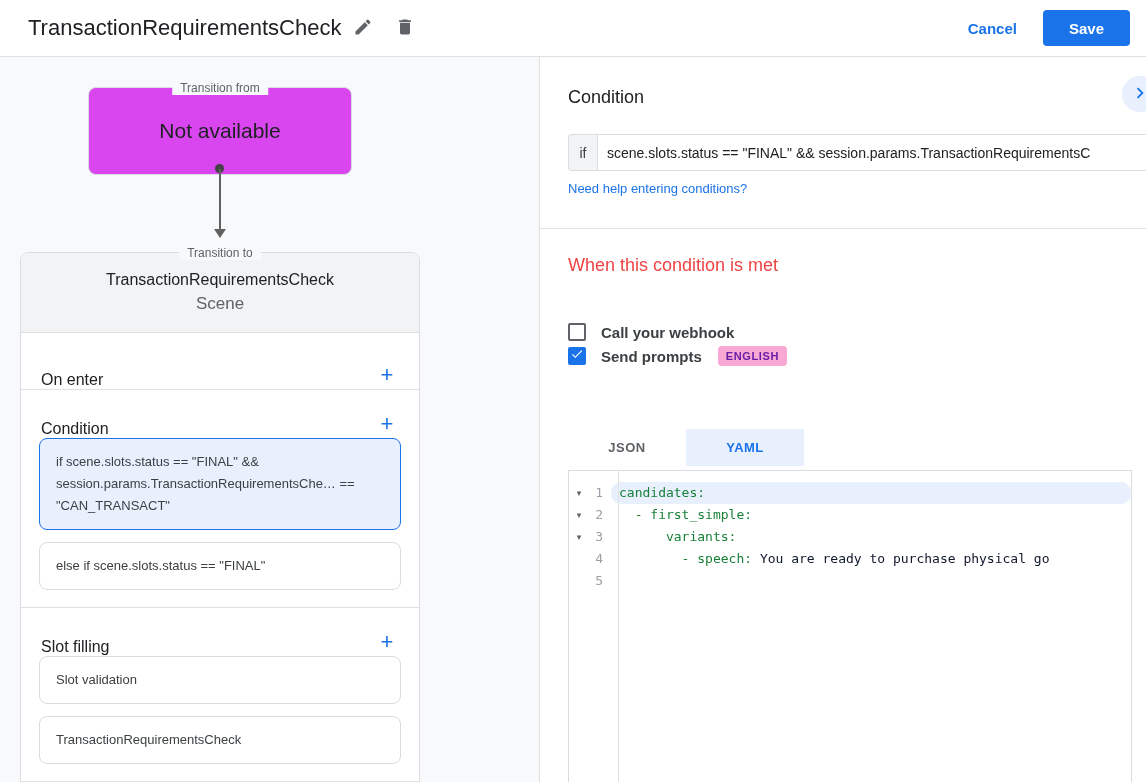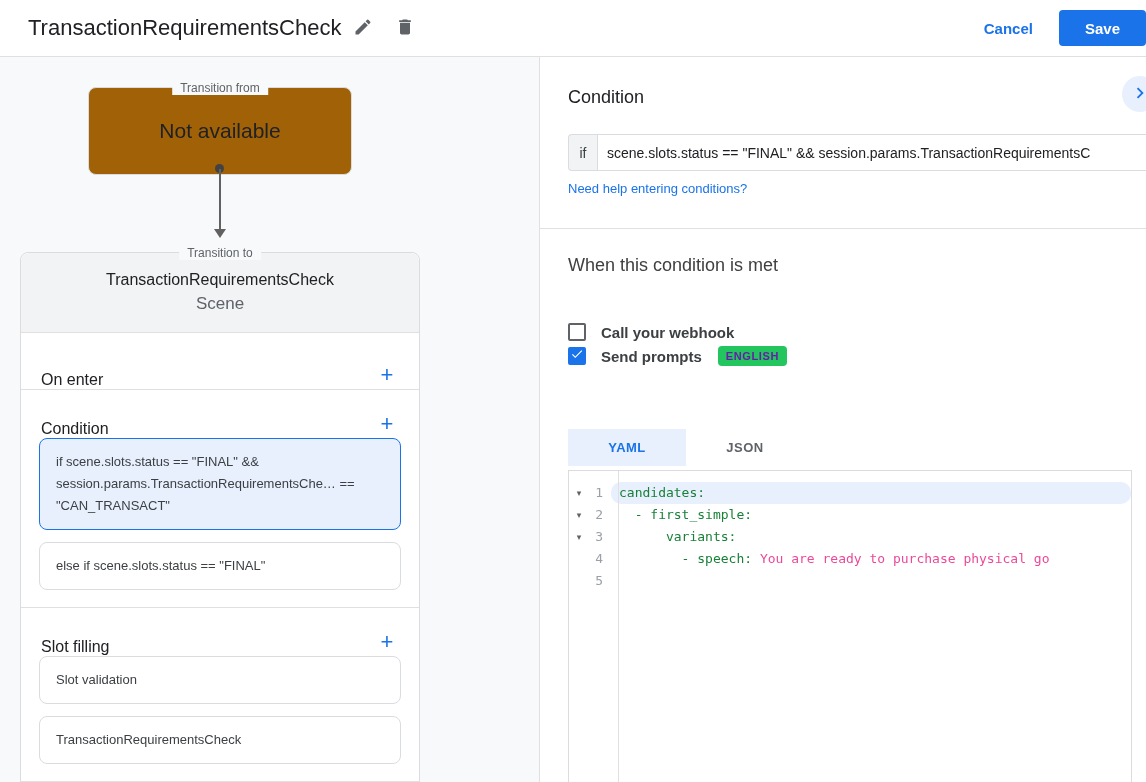--- a/index.html
+++ b/index.html
@@ -6,30 +6,30 @@
   html,body { width:1146px; height:782px; }
   body { font-family:"Liberation Sans", sans-serif; background:#fff; overflow:hidden; position:relative; }
 
   
   .header { position:absolute; top:0; left:0; right:0; height:57px; background:#fff;
             border-bottom:1px solid #e0e0e0; display:flex; align-items:center; z-index:5; }
   .header-title { font-size:22px; color:#202124; margin-left:28px; white-space:nowrap; }
   .icon-btn { width:40px; height:40px; border:none; background:transparent; color:#5f6368;
               display:flex; align-items:center; justify-content:center; cursor:pointer; margin-left:2px; }
   .icon-btn svg { width:20px; height:20px; fill:#5f6368; }
-  .header-actions { margin-left:auto; display:flex; align-items:center; gap:26px; }
+  .header-actions { margin-left:auto; display:flex; align-items:center; gap:26px; margin-right:16px; }
   .cancel-link { color:#1a73e8; font-size:15px; font-weight:bold; background:none; border:none; cursor:pointer; }
   .save-btn { background:#1a73e8; color:#fff; font-size:15px; font-weight:bold; border:none;
               border-radius:4px; padding:0 26px; height:36px; cursor:pointer; }
 
   
   .canvas { position:absolute; top:57px; left:0; width:540px; bottom:0; background:#f8f9fa;
             border-right:1px solid #e0e0e0; }
   .from-box { position:absolute; left:88px; top:30px; width:264px; height:88px;
-              border:1px solid #dadce0; border-radius:8px; background:#a16207;
+              border:1px solid #dadce0; border-radius:8px; background:#d946ef;
               display:flex; align-items:center; justify-content:center; }
   .box-label { position:absolute; left:50%; top:0; transform:translate(-50%,-50%);
                background:#f8f9fa; padding:0 8px; font-size:12px; color:#5f6368; white-space:nowrap; }
   .from-value { font-size:21px; color:#202124; }
   .conn-dot { position:absolute; left:215px; top:107px; width:9px; height:9px; border-radius:50%; background:#424242; }
   .conn-line { position:absolute; left:219px; top:112px; width:2px; height:62px; background:#616161; }
   .conn-arrow { position:absolute; left:214px; top:172px; width:0; height:0;
                 border-left:6px solid transparent; border-right:6px solid transparent; border-top:9px solid #616161; }
 
   .scene-card { position:absolute; left:20px; top:195px; width:400px; height:600px;
@@ -61,29 +61,29 @@
   .if-row { position:absolute; left:28px; top:77px; right:-2px; height:37px; display:flex; }
   .if-label { width:29px; background:#f1f3f4; border:1px solid #dadce0; border-right:none;
               border-radius:4px 0 0 4px; display:flex; align-items:center; justify-content:center;
               font-size:14px; color:#3c4043; }
   .cond-input { flex:1; border:1px solid #dadce0; border-radius:0; background:#fff;
                 font-size:14px; color:#202124; padding:0 9px; font-family:"Liberation Sans", sans-serif;
                 white-space:nowrap; overflow:hidden; outline:none; }
   .help-cond-link { position:absolute; left:28px; top:124px; font-size:13px; color:#1a73e8;
                     text-decoration:none; cursor:pointer; }
   .panel-divider { position:absolute; left:0; right:0; top:171px; height:1px; background:#e0e0e0; }
-  .when-met { position:absolute; left:28px; top:198px; font-size:18px; color:#404040; }
+  .when-met { position:absolute; left:28px; top:198px; font-size:18px; color:#ef4444; }
   .check-row { position:absolute; left:28px; display:flex; align-items:center; }
   .row-webhook { top:238px;margin-top:28px; } .row-prompts { top:289px; }
   .checkbox { width:18px; height:18px; border:2px solid #5f6368; border-radius:2px; background:#fff;
               margin-right:15px; cursor:pointer; flex:0 0 auto; display:flex; align-items:center; justify-content:center; }
   .checkbox.checked { background:#1a73e8; border-color:#1a73e8; }
   .checkbox svg { width:14px; height:14px; }
   .check-label { font-size:15px; font-weight:bold; color:#3c4043; }
-  .lang-badge { margin-left:16px; background:#22c55e; color:#681da8; font-size:11px; font-weight:bold;
+  .lang-badge { margin-left:16px; background:#f9a8d4; color:#681da8; font-size:11px; font-weight:bold;
                 letter-spacing:0.6px; padding:4px 8px; border-radius:4px; }
   .prompts-desc { position:absolute; left:28px; top:322px; width:568px; font-size:13px;
                   color:#5f6368; line-height:17px; }
   .prompts-desc a { color:#1a73e8; text-decoration:none; cursor:pointer; }
   .tabs { position:absolute; left:28px; top:372px; display:flex; height:37px; }
   .tab { width:118px; display:flex; align-items:center; justify-content:center; font-size:13px;
          font-weight:bold; letter-spacing:0.5px; color:#5f6368; cursor:pointer; background:#fff; border:none; }
   .tab.active { background:#e8f0fe; color:#1a73e8; }
 
   
@@ -91,21 +91,21 @@
             border:1px solid #dadce0; background:#fff; padding-top:11px;
             font-family:"DejaVu Sans Mono", monospace; font-size:13px; }
   .gutter-sep { position:absolute; left:49px; top:0; bottom:0; width:1px; background:#e0e0e0; }
   .ed-line { display:flex; height:22px; line-height:22px; }
   .fold { width:20px; text-align:center; font-size:9px; color:#5f6368;
           font-family:"Liberation Sans", sans-serif; cursor:pointer; }
   .lnum { width:22px; text-align:right; padding-right:8px; color:#9aa0a6; }
   .code { flex:1; padding-left:8px; white-space:pre; overflow:hidden; cursor:text;border-radius:10px; }
   .ed-line.hl .code { background:#e8f0fe; }
   .code .k { color:#188038; }
-  .code .v { color:#ec4899; }
+  .code .v { color:#0f172a; }
 </style>
 </head>
 <body>
 
 <div class="header">
   <div class="header-title">TransactionRequirementsCheck</div>
   <button class="icon-btn">
     <span><svg viewBox="0 0 24 24" width="20" height="20">
           <path fill="#5f6368" d="M3 17.25V21h3.75L17.81 9.94l-3.75-3.75L3 17.25zM20.71 7.04c.39-.39.39-1.02 0-1.41l-2.34-2.34a.996.996 0 0 0-1.41 0l-1.83 1.83 3.75 3.75 1.83-1.83z"></path>
         </svg></span>
@@ -198,22 +198,22 @@
       <span><svg viewBox="0 0 24 24" width="14" height="14">
             <path fill="#ffffff" d="M9 16.17L4.83 12l-1.42 1.41L9 19 21 7l-1.41-1.41z"></path>
           </svg></span>
     </div>
     <span class="check-label">Send prompts</span>
     <span class="lang-badge">ENGLISH</span>
   </div>
 
 
   <div class="tabs">
+    <button class="tab">JSON</button>
     <button class="tab active">YAML</button>
-    <button class="tab">JSON</button>
   </div>
 
   <div class="editor">
     <div class="gutter-sep"></div>
 
     <div class="ed-line hl">
       <span class="fold">▾</span>
       <span class="lnum">1</span>
       <span class="code"><span class="k">candidates:</span><span class="v"></span></span>
     </div>

